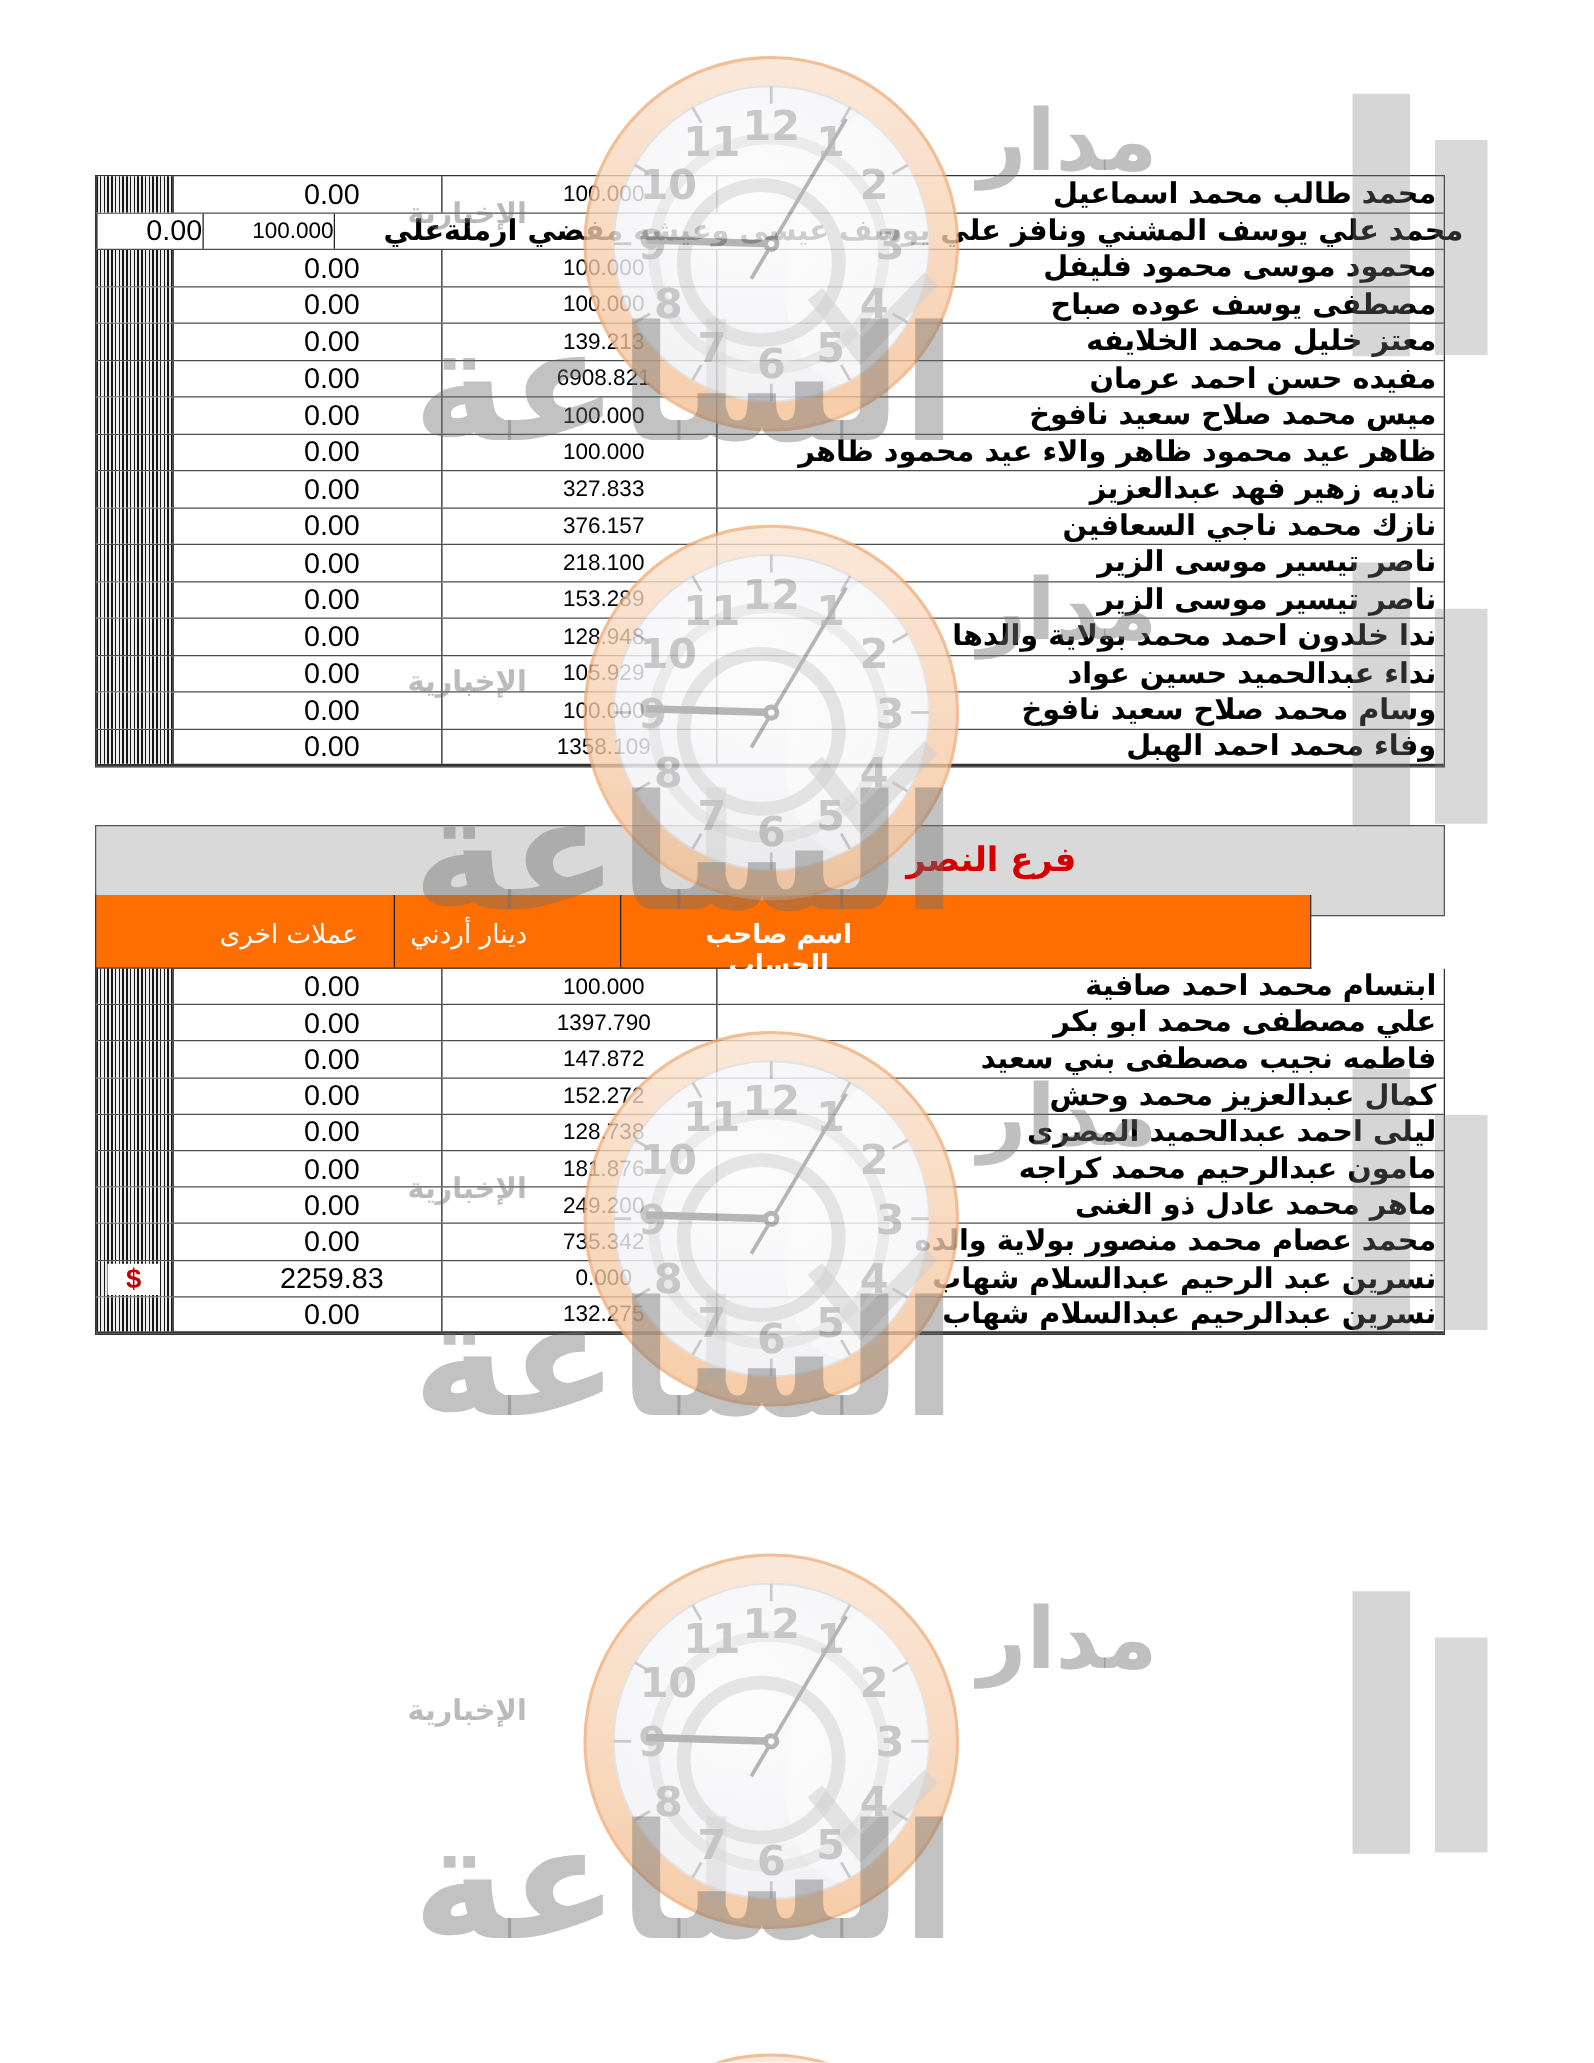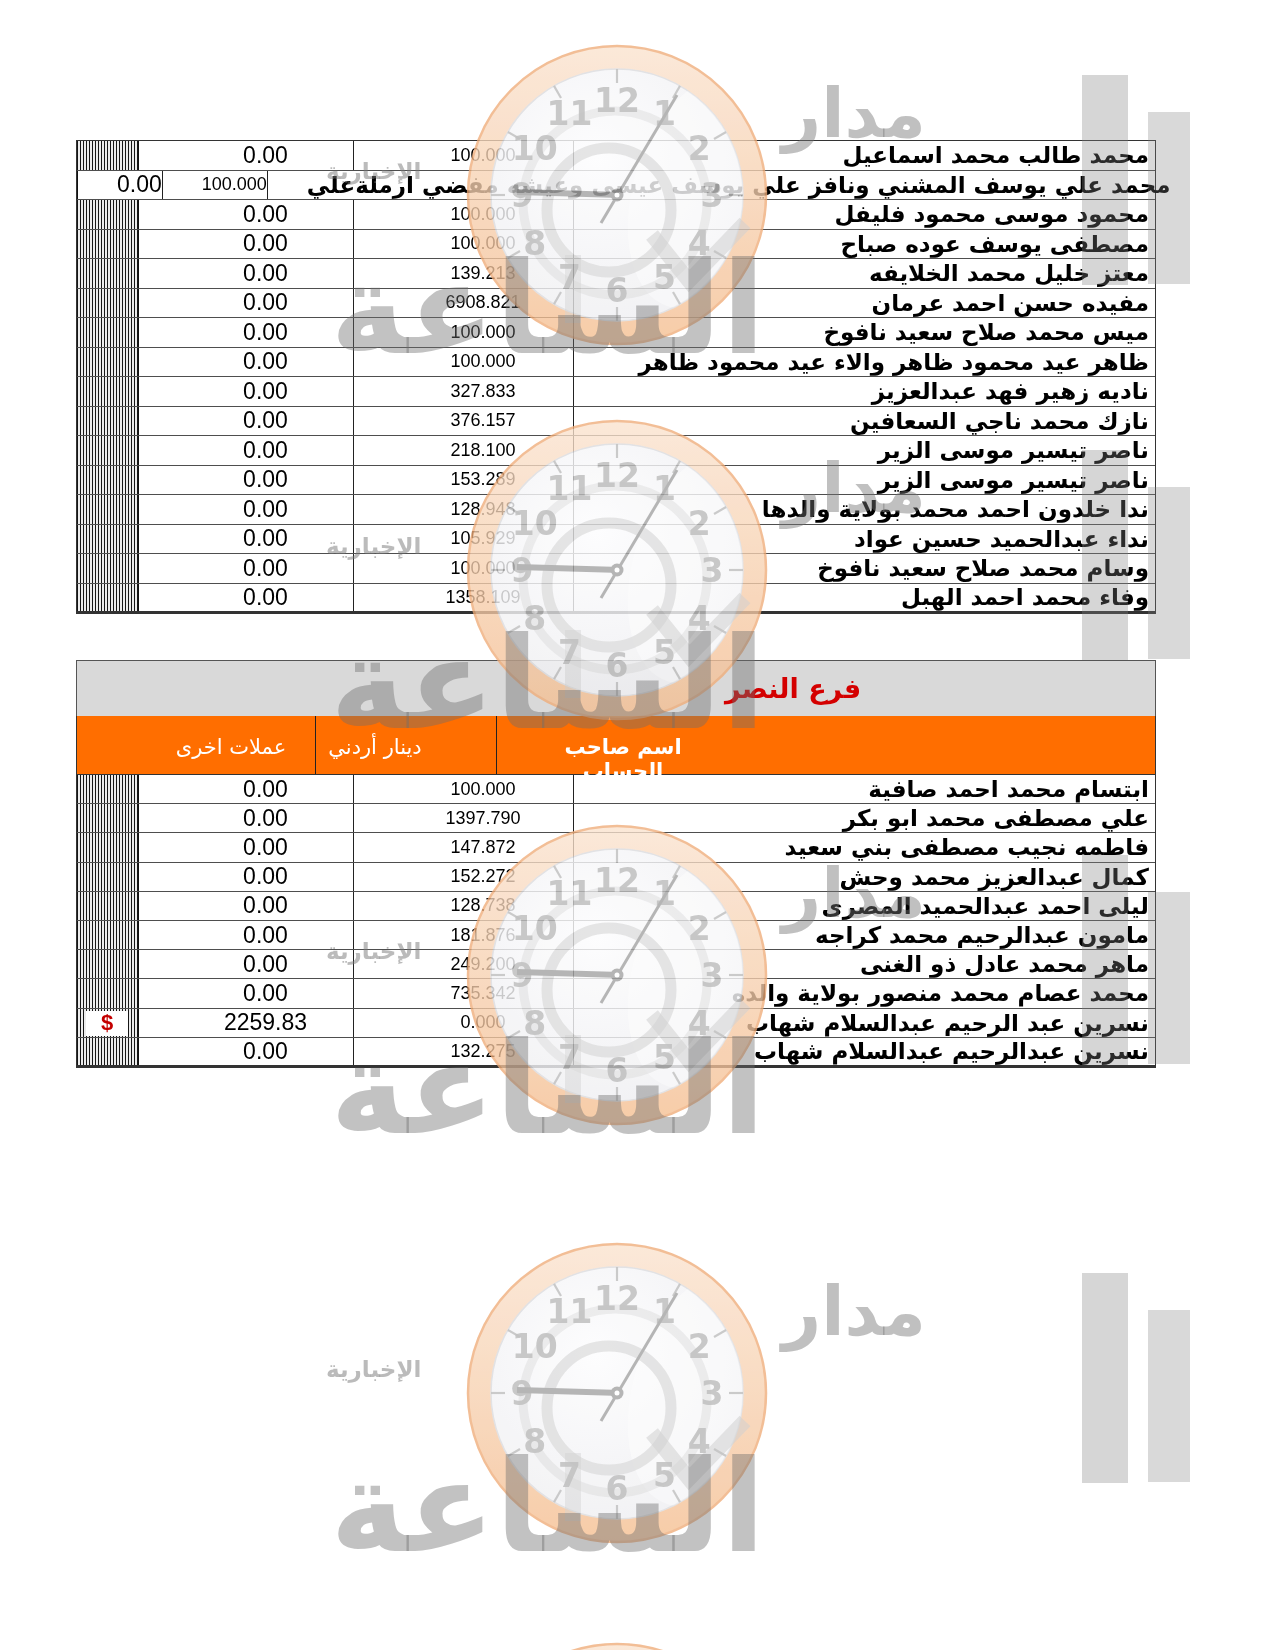--- a/index.html
+++ b/index.html
@@ -21,21 +21,21 @@
   .c-name{flex:1;direction:rtl;justify-content:flex-start;padding-right:6px;
     font-weight:bold;font-size:23px;color:#000;white-space:nowrap;}
   .dollar-box{position:absolute;left:9px;top:2px;width:42px;height:25px;background:#fff;
     display:flex;align-items:center;justify-content:center;}
   .dollar-box span{font-family:"Liberation Sans",sans-serif;font-weight:bold;font-size:22px;color:#c40000;}
   
   .section-band{position:absolute;left:76px;top:660px;width:1080px;height:73px;background:#d9d9d9;
     border:1px solid #555;box-sizing:border-box;z-index:1;}
   .section-title{position:absolute;left:571px;top:12px;width:290px;text-align:center;
     font-weight:bold;font-size:27px;color:#d40000;direction:rtl;}
-  .orange-header{position:absolute;left:76px;top:716px;width:1080px;height:59px;background:#ff6e00;
+  .orange-header{position:absolute;left:76px;top:716px;width:973px;height:59px;background:#ff6e00;
     border:1px solid #333;border-top:none;box-sizing:border-box;z-index:1;}
   .oh-div{position:absolute;top:0;bottom:0;width:1px;background:#222;}
   .oh-label{position:absolute;color:#ffffff;font-size:21px;direction:rtl;text-align:center;top:19px;}
   .oh-other{left:74px;width:160px;}
   .oh-jd{left:248px;width:100px;}
   .oh-name{left:461px;width:170px;font-weight:bold;}
   
   .watermark{position:absolute;left:0;width:1275px;height:400px;z-index:10;pointer-events:none;}
   .wm-news{position:absolute;left:326px;top:128px;font-size:23px;font-weight:bold;
     color:rgba(120,120,120,0.5);direction:rtl;text-align:center;}

